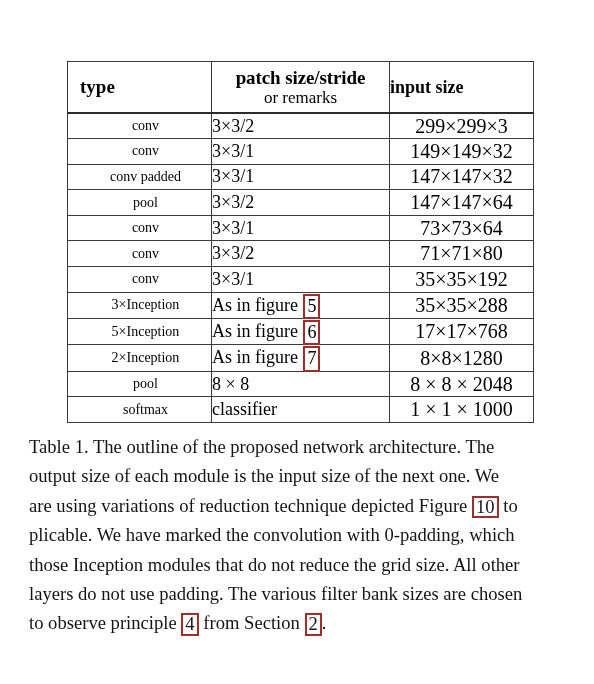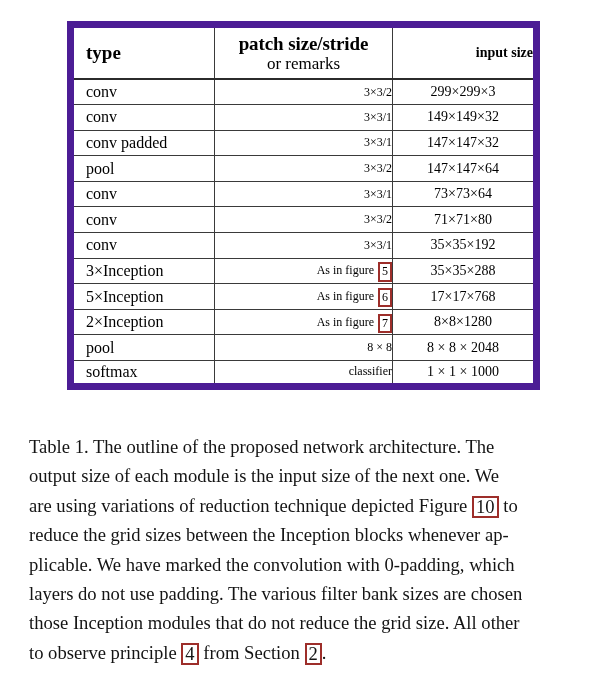--- a/index.html
+++ b/index.html
@@ -39,21 +39,22 @@
 
   table.arch td, table.arch th {
     border: 1px solid #3a3a3a;
     padding: 0;
     vertical-align: middle;
     background: #fff;
   }
 
   
   table.arch {
-    border: 7px solid #4c1d95;
+    border: 1px solid #4c1d95;
+    margin-top: 40px;
   }
 
   col.c-type  { width: 144px; }
   col.c-patch { width: 178px; }
   col.c-input { width: 144px; }
 
   
   thead th {
     border-bottom: 2px solid #2b2b2b !important;
     height: 50px;
@@ -74,44 +75,44 @@
     font-size: 19px;
     letter-spacing: -0.1px;
   }
   .hdr-patch .l2 {
     display: block;
     font-weight: normal;
     font-size: 17px;
     margin-top: 1px;
   }
   .hdr-input {
-    text-align: right;
+    text-align: left;
     font-weight: bold;
+    font-size: 18px;
+  }
+
+  
+  tbody tr { height: 25.6px; }
+
+  td.cell-type {
+    text-align: center;
+    padding-left: 12px !important;
     font-size: 14px;
-  }
-
-  
-  tbody tr { height: 25.6px; }
-
-  td.cell-type {
+    white-space: nowrap;
+  }
+  td.cell-patch {
     text-align: left;
-    padding-left: 12px !important;
-    font-size: 16px;
-    white-space: nowrap;
-  }
-  td.cell-patch {
-    text-align: right;
-    font-size: 12px;
+    font-size: 18px;
     white-space: nowrap;
     position: relative;
     font-family: Liberation Serif, serif;
   }
   td.cell-input {
     text-align: center;
-    font-size: 14px;
+    font-size: 20px;
     white-space: nowrap;
   }
 
   
   .refbox {
     display: inline-block;
     border: 2px solid #9d2e2a;
     padding: 0 1px;
     margin: 0 0 0 1px;
     line-height: 1.02;
@@ -236,20 +237,19 @@
             <td class="cell-input">1 × 1 × 1000</td>
           </tr>
         </tbody>
     </table>
   </div>
 
   <div class="caption" id="caption-block">
       <div class="line"><span class="sp">Table 1. The outline of the proposed network architecture.</span> <span>The</span></div>
       <div class="line"><span class="sp">output size of each module is the input size of the next one.</span> <span>We</span></div>
       <div class="line"><span class="sp">are using variations of reduction technique depicted Figure</span> <span class="cap-ref">10</span> <span>to</span></div>
-      <div class="line"><span class="sp">reduce the grid sizes between the Inception blocks whenever ap-</span></div>
       <div class="line"><span class="sp">plicable. We have marked the convolution with 0-padding, which</span></div>
+      <div class="line"><span class="sp">those Inception modules that do not reduce the grid size. All other</span></div>
       <div class="line"><span class="sp">layers do not use padding. The various filter bank sizes are chosen</span></div>
-      <div class="line"><span class="sp">those Inception modules that do not reduce the grid size. All other</span></div>
       <div class="line last"><span>to observe principle</span> <span class="cap-ref">4</span> <span>from Section</span> <span class="cap-ref">2</span><span>.</span></div>
     </div>
 
 </div>
 
 </body></html>

